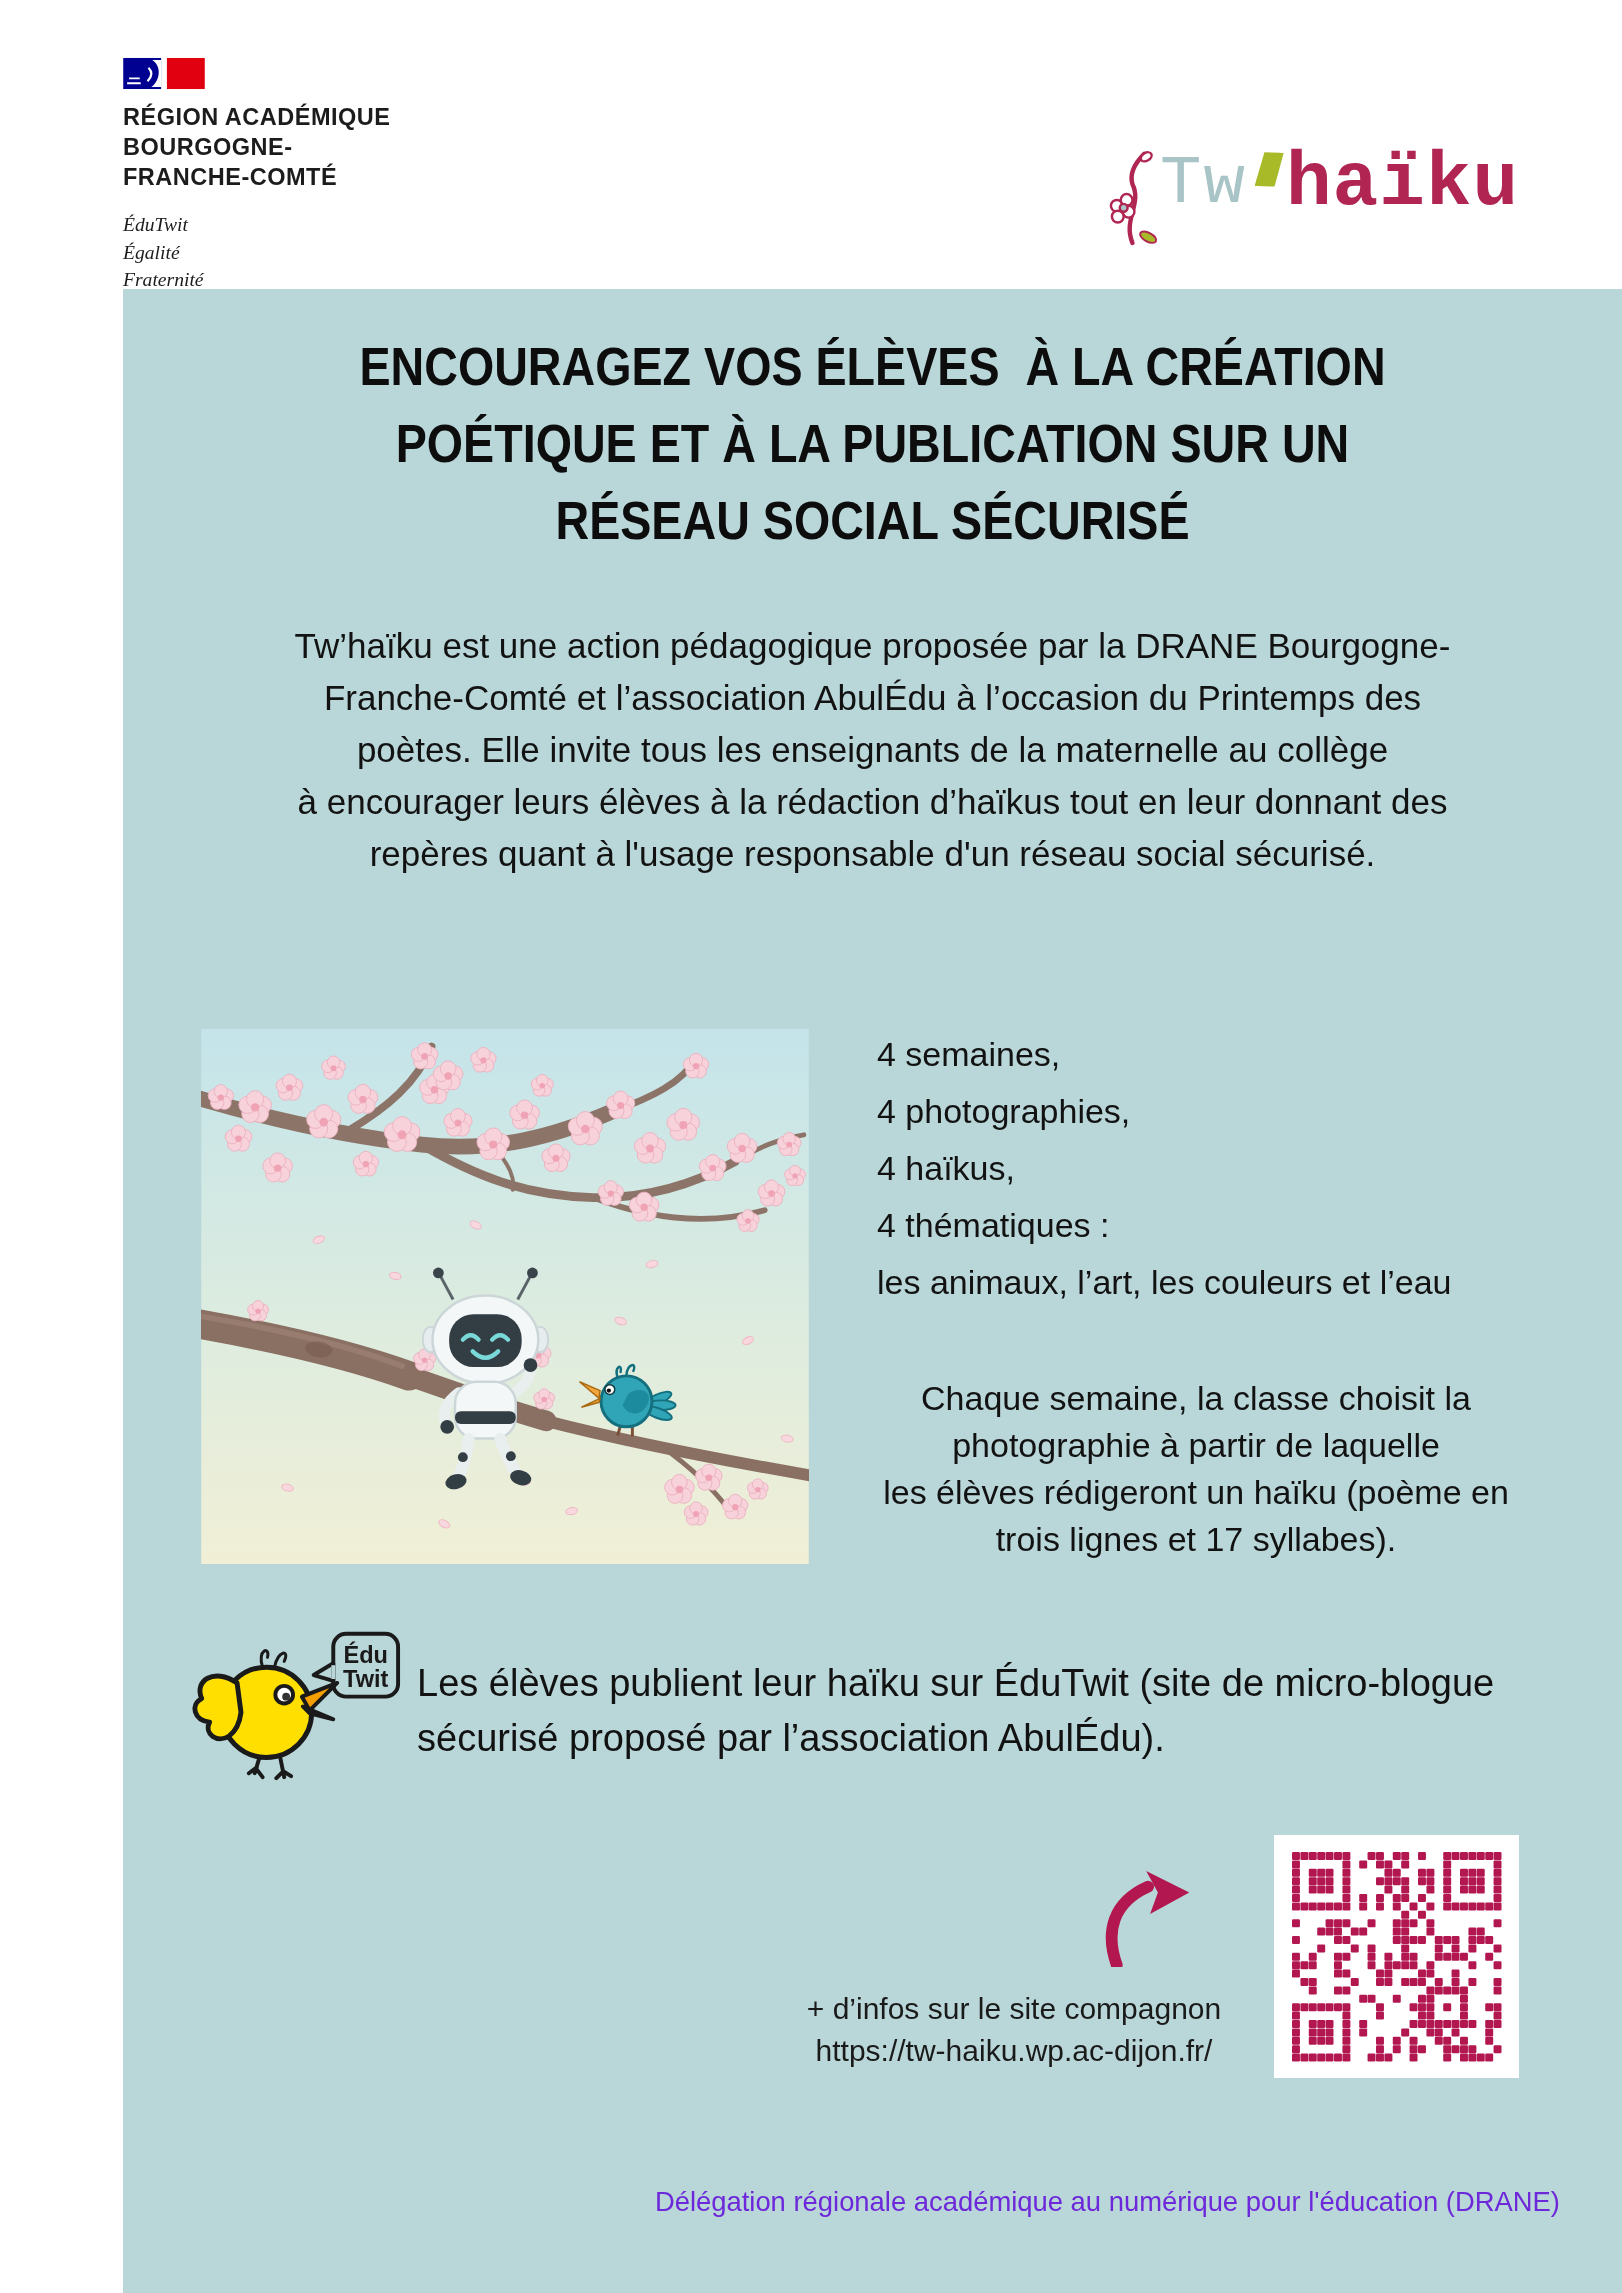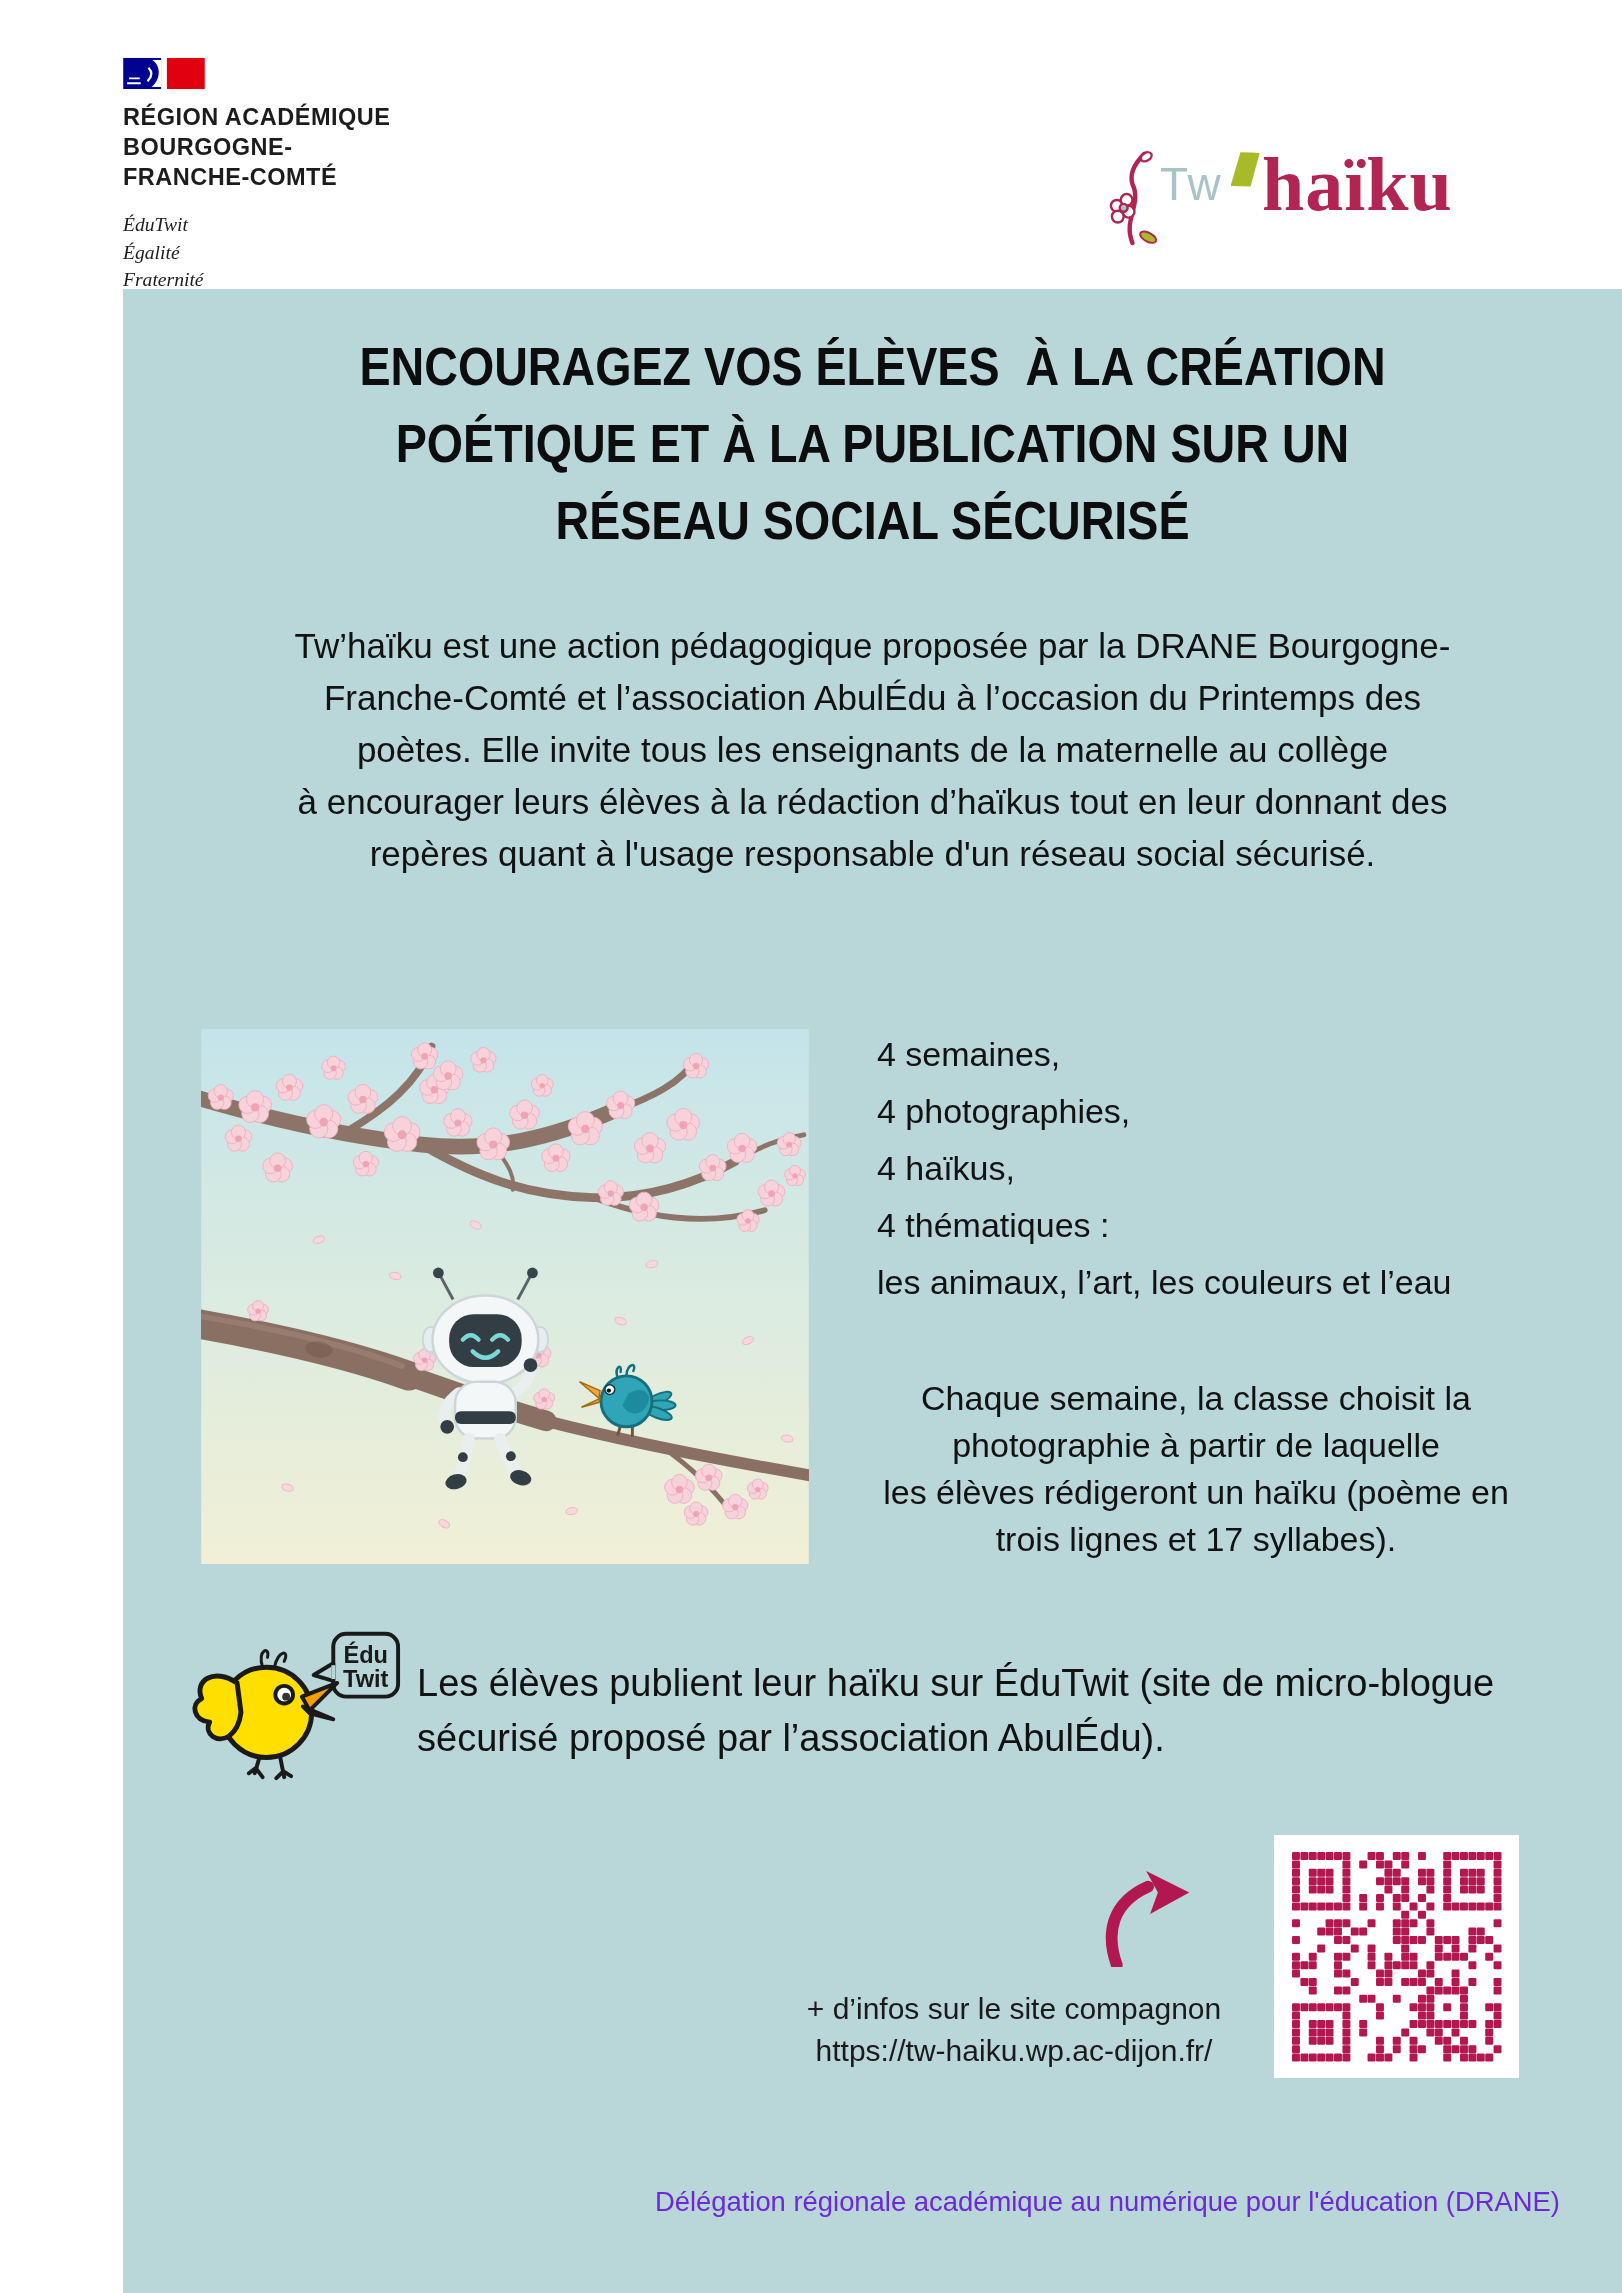--- a/index.html
+++ b/index.html
@@ -13,25 +13,25 @@
 
   
   .gov-logo{position:absolute;left:123px;top:57px;}
   .gov-flag{display:block;margin-bottom:11.8px;}
   .gov-name{font-size:23.5px;font-weight:bold;line-height:30px;letter-spacing:0.5px;color:#1c1c1c;}
   .gov-motto{margin-top:19.6px;font-family:"Liberation Serif",serif;font-style:italic;
              font-size:19.6px;line-height:27.4px;color:#1c1c1c;}
 
   .brand-logo{position:absolute;left:1103px;top:135px;display:flex;align-items:flex-start;}
   .brand-branch{margin-top:13.7px;}
-  .brand-tw{font-size:46px;line-height:98px;color:var(--logo-teal);font-weight:500;letter-spacing:2px;}
+  .brand-tw{font-size:69px;line-height:98px;color:var(--logo-teal);font-weight:500;letter-spacing:2px;font-family:Liberation Mono, monospace;}
   .brand-apos{display:inline-block;width:25.5px;height:37px;background:var(--logo-green);
               clip-path:polygon(20% 6%,95% 0,78% 94%,0 100%);transform:rotate(8deg);
               margin:15.7px 3.9px 0 9.8px;}
-  .brand-haiku{font-family:Liberation Serif, serif;font-size:76px;line-height:98px;
+  .brand-haiku{font-family:Liberation Mono, monospace;font-size:76px;line-height:98px;
                font-weight:800;color:var(--logo-pink);letter-spacing:1px;}
 
   
   .panel{position:absolute;left:123px;top:289px;width:1499px;height:2154px;background:var(--panel-bg);}
 
   .poster-title{position:absolute;left:0;right:0;top:39px;text-align:center;
                 font-size:53px;font-weight:800;line-height:77px;color:#0d0d0d;
                 white-space:pre-wrap;transform:scaleX(.88);transform-origin:50% 0;}
 
   .intro{position:absolute;left:29px;right:29px;top:331px;text-align:center;

